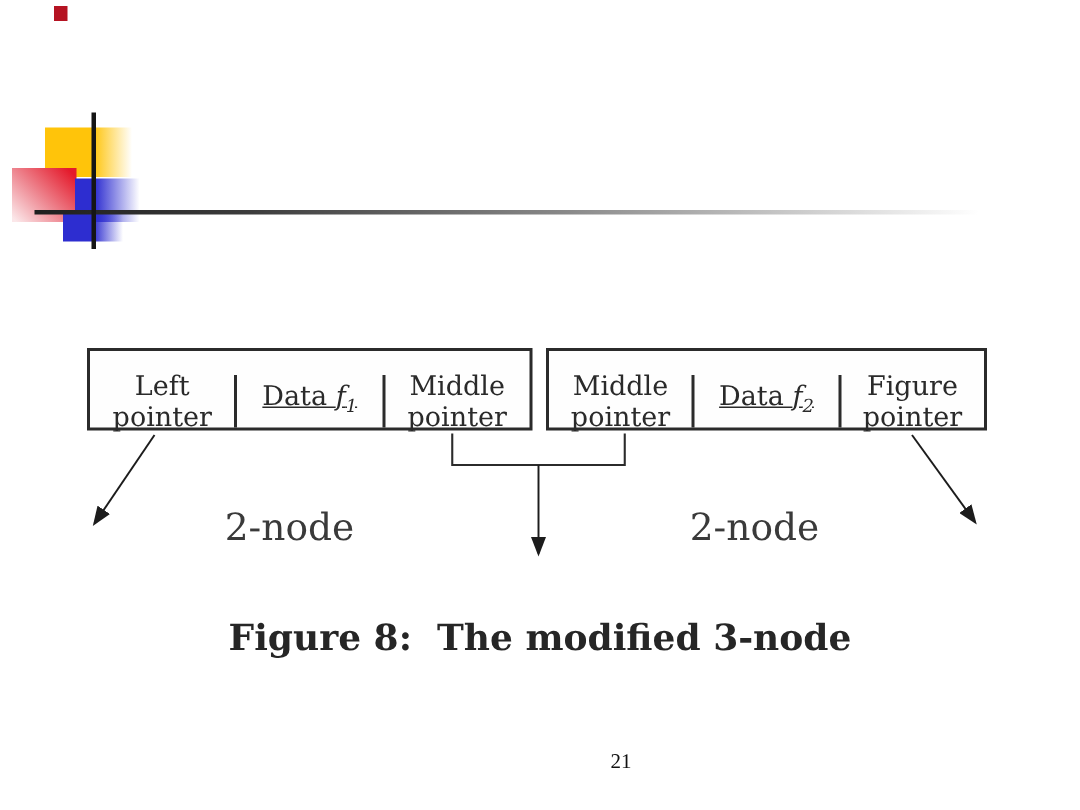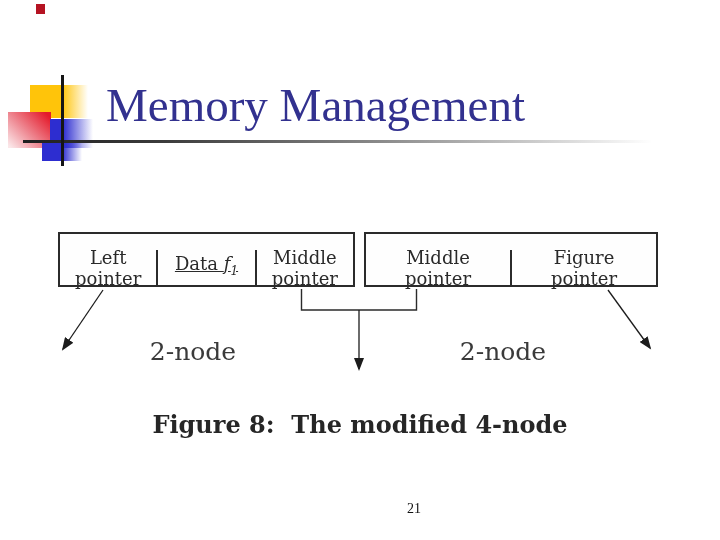--- a/index.html
+++ b/index.html
@@ -78,40 +78,42 @@
 <div class="slide">
 
   <div class="deco top-marker"></div>
   <div class="deco sq-yellow"></div>
   <div class="deco sq-red"></div>
   <div class="deco sq-blue-upper"></div>
   <div class="deco sq-blue-lower"></div>
   <div class="deco v-line"></div>
   <div class="deco h-rule"></div>
 
-  <div class="title">Memory Management</div>
 
   <div class="ftable t1">
     <div class="fcell">
       <span>Left</span>
       <span>pointer</span>
     </div>
     <div class="fcell">
       <span class="dataline"><span>Data </span><span class="var">f</span><sub>1</sub></span>
     </div>
     <div class="fcell">
       <span>Middle</span>
       <span>pointer</span>
     </div>
   </div>
 
   <div class="ftable t2">
     <div class="fcell">
       <span>Middle</span>
       <span>pointer</span>
+    </div>
+    <div class="fcell">
+      <span class="dataline"><span>Data </span><span class="var">f</span><sub>2</sub></span>
     </div>
     <div class="fcell">
       <span>Figure</span>
       <span>pointer</span>
     </div>
   </div>
 
   <svg class="arrows" viewBox="0 0 720 540" xmlns="http://www.w3.org/2000/svg">
     <defs>
       <marker id="ah" markerUnits="userSpaceOnUse" markerWidth="14" markerHeight="10" refX="11" refY="5" orient="auto">
@@ -120,16 +122,16 @@
     </defs>
     <line x1="103" y1="290" x2="63" y2="349" stroke="#1c1c1c" stroke-width="1.3" marker-end="url(#ah)"></line>
     <path d="M301.5,289 L301.5,310 L416.5,310 L416.5,289" fill="none" stroke="#2b2b2b" stroke-width="1.4"></path>
     <line x1="359" y1="310" x2="359" y2="369" stroke="#1c1c1c" stroke-width="1.3" marker-end="url(#ah)"></line>
     <line x1="608" y1="290" x2="650" y2="348" stroke="#1c1c1c" stroke-width="1.3" marker-end="url(#ah)"></line>
   </svg>
 
   <div class="node-label left">2-node</div>
   <div class="node-label right">2-node</div>
 
-  <div class="caption">Figure 8:  The modified 4-node</div>
+  <div class="caption">Figure 8:  The modified 3-node</div>
 
   <div class="page-number">21</div>
 </div>
 
 </body></html>

